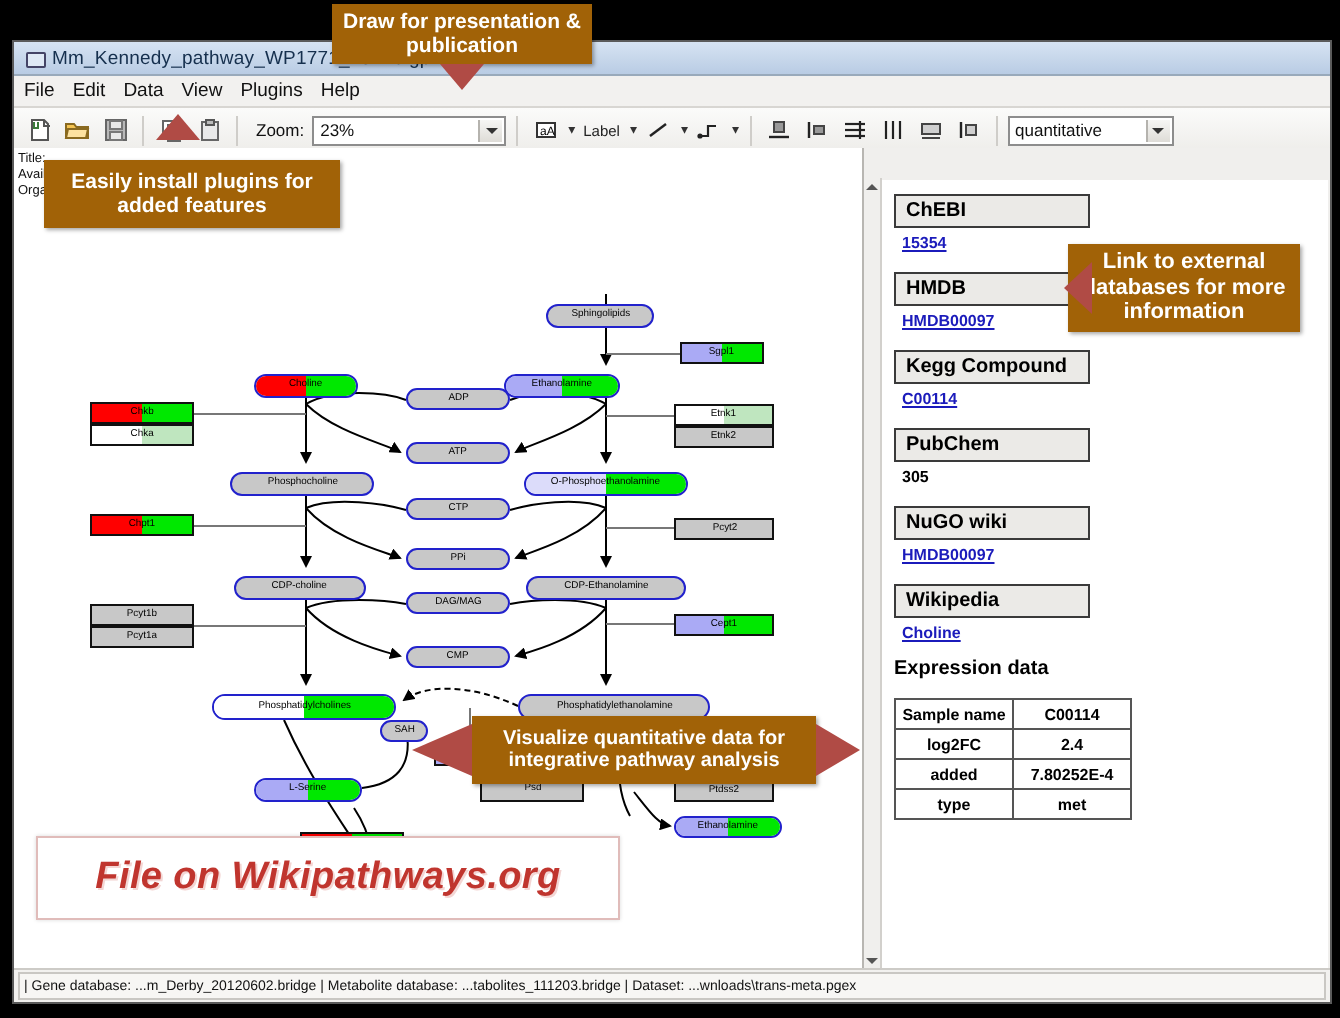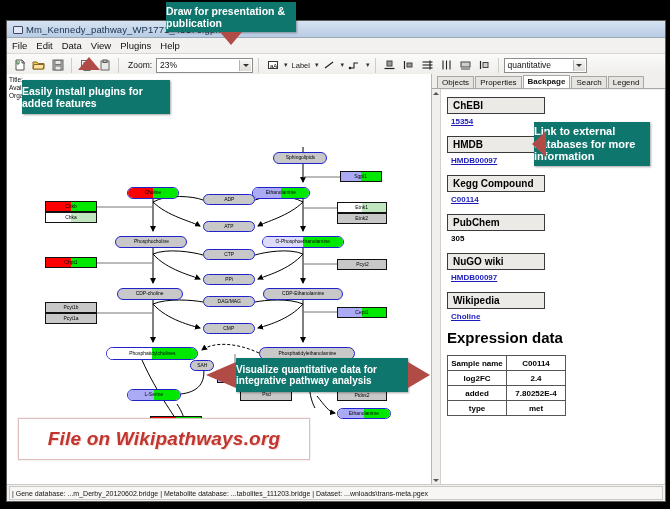--- a/index.html
+++ b/index.html
@@ -50,21 +50,21 @@
              border-right:1px solid #d2d0cc;}
   .sc-up,.sc-dn{width:8px;height:8px;display:flex;align-items:center;justify-content:center;}
   .sc-up:after{content:"";border-left:3px solid transparent;border-right:3px solid transparent;border-bottom:3px solid #555;}
   .sc-dn:after{content:"";border-left:3px solid transparent;border-right:3px solid transparent;border-top:3px solid #555;}
 
   .bpage{position:absolute;left:9px;top:16px;right:1px;bottom:0;background:#fff;overflow:hidden;padding:5px 6px;}
   .dbhdr{display:inline-block;min-width:86px;border:1px solid #3a3a3a;background:#ebeae7;
          font-size:10px;font-weight:bold;color:#000;padding:2px 5px;margin-bottom:3px;}
   .dblink{font-size:8px;color:#1b1bbb;text-decoration:underline;margin:0 0 8px 4px;display:block;font-weight:bold;}
   .dbplain{font-size:8px;color:#000;margin:0 0 8px 4px;display:block;font-weight:bold;}
-  .exphdr{font-size:15px;font-weight:bold;color:#000;margin:2px 0 9px 0;}
+  .exphdr{font-size:10px;font-weight:bold;color:#000;margin:2px 0 9px 0;}
   .geneid{font-size:7.5px;color:#000;margin-bottom:2px;font-weight:bold;}
   table.exp{border-collapse:collapse;}
   table.exp td{border:1px solid #555;font-size:8px;text-align:center;padding:2px 3px;font-weight:bold;color:#000;
                min-width:52px;height:10px;}
 
   
   .status{position:absolute;left:0;right:0;bottom:0;height:16px;background:#f2f1ef;border-top:1px solid #cdcbc7;
           display:flex;align-items:center;}
   .statusinner{margin:1px 2px;flex:1;height:12px;border:1px solid #c9c7c3;background:#f7f6f4;
           font-size:7px;color:#111;display:flex;align-items:center;padding-left:2px;white-space:nowrap;}
@@ -74,21 +74,21 @@
         font-size:5.2px;color:#000;text-align:center;line-height:1;}
   .met{border:1px solid #2222cc;border-radius:7px;background:#c8c8c8;}
   .metg{border:1px solid #2222cc;border-radius:7px;overflow:hidden;}
   .gene{border:1px solid #111;background:#c8c8c8;}
   .nlabel{position:relative;z-index:2;white-space:nowrap;transform:scale(.95);}
   .half{position:absolute;top:0;bottom:0;}
 
   .handle{position:absolute;width:3px;height:3px;background:#ffe500;border:1px solid #000;}
 
   
-  .callout{position:absolute;background:#0f766e;color:#fff;font-weight:bold;text-align:left;
+  .callout{position:absolute;background:#a16207;color:#fff;font-weight:bold;text-align:center;
            box-shadow:1px 1px 2px rgba(0,0,0,.35);display:flex;align-items:center;justify-content:center;
            line-height:1.15;}
   .cal-arrow-dn{position:absolute;width:0;height:0;border-left:11px solid transparent;
            border-right:11px solid transparent;border-top:13px solid #b04b45;}
   .cal-arrow-up{position:absolute;width:0;height:0;border-left:11px solid transparent;
            border-right:11px solid transparent;border-bottom:13px solid #b04b45;}
   .cal-arrow-lt{position:absolute;width:0;height:0;border-top:13px solid transparent;
            border-bottom:13px solid transparent;border-right:14px solid #b04b45;}
   .cal-arrow-rt{position:absolute;width:0;height:0;border-top:13px solid transparent;
            border-bottom:13px solid transparent;border-left:14px solid #b04b45;}
@@ -439,27 +439,20 @@
               <span class="nlabel">Ptdss1</span>
             </div>
             <div class="node gene" style="left: 330px; top: 316px; width: 50px; height: 11px; background: rgb(200, 200, 200);">
               <span class="nlabel">Ptdss2</span>
             </div>
           </div>
 
       </div>
 
       <div class="sidebar">
-        <div class="tabs">
-          <div class="tab">Objects</div>
-          <div class="tab">Properties</div>
-          <div class="tab sel">Backpage</div>
-          <div class="tab">Search</div>
-          <div class="tab">Legend</div>
-        </div>
 
         <div class="scrollcol">
           <div class="sc-up"></div>
           <div class="sc-dn" style="position:absolute;bottom:0;"></div>
         </div>
 
         <div class="bpage">
           <div id="dblist"><div class="dbhdr">ChEBI</div><span class="dblink">15354</span><div class="dbhdr">HMDB</div><span class="dblink">HMDB00097</span><div class="dbhdr">Kegg Compound</div><span class="dblink">C00114</span><div class="dbhdr">PubChem</div><span class="dbplain">305</span><div class="dbhdr">NuGO wiki</div><span class="dblink">HMDB00097</span><div class="dbhdr">Wikipedia</div><span class="dblink">Choline</span></div>
 
           <div class="exphdr">Expression data</div>

